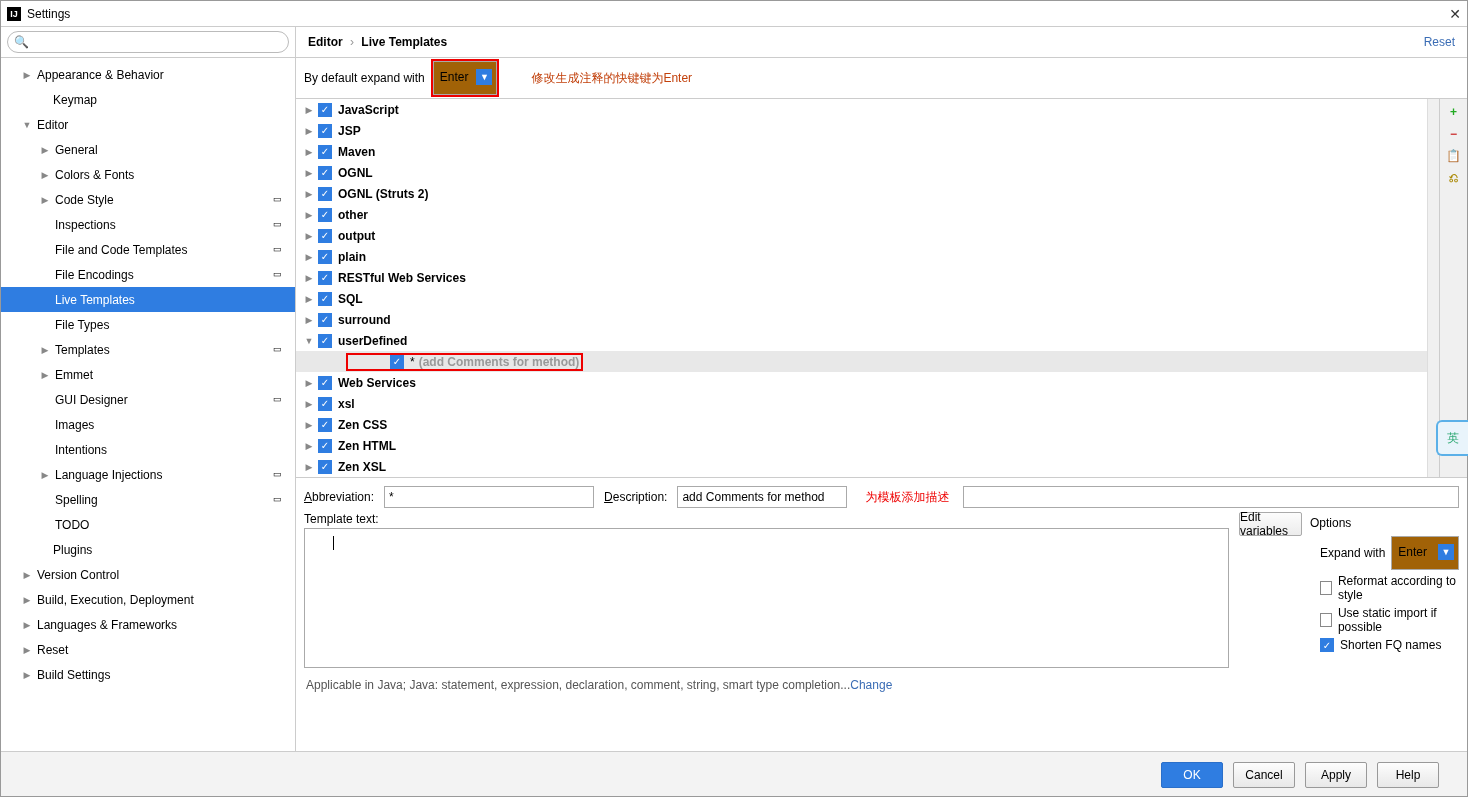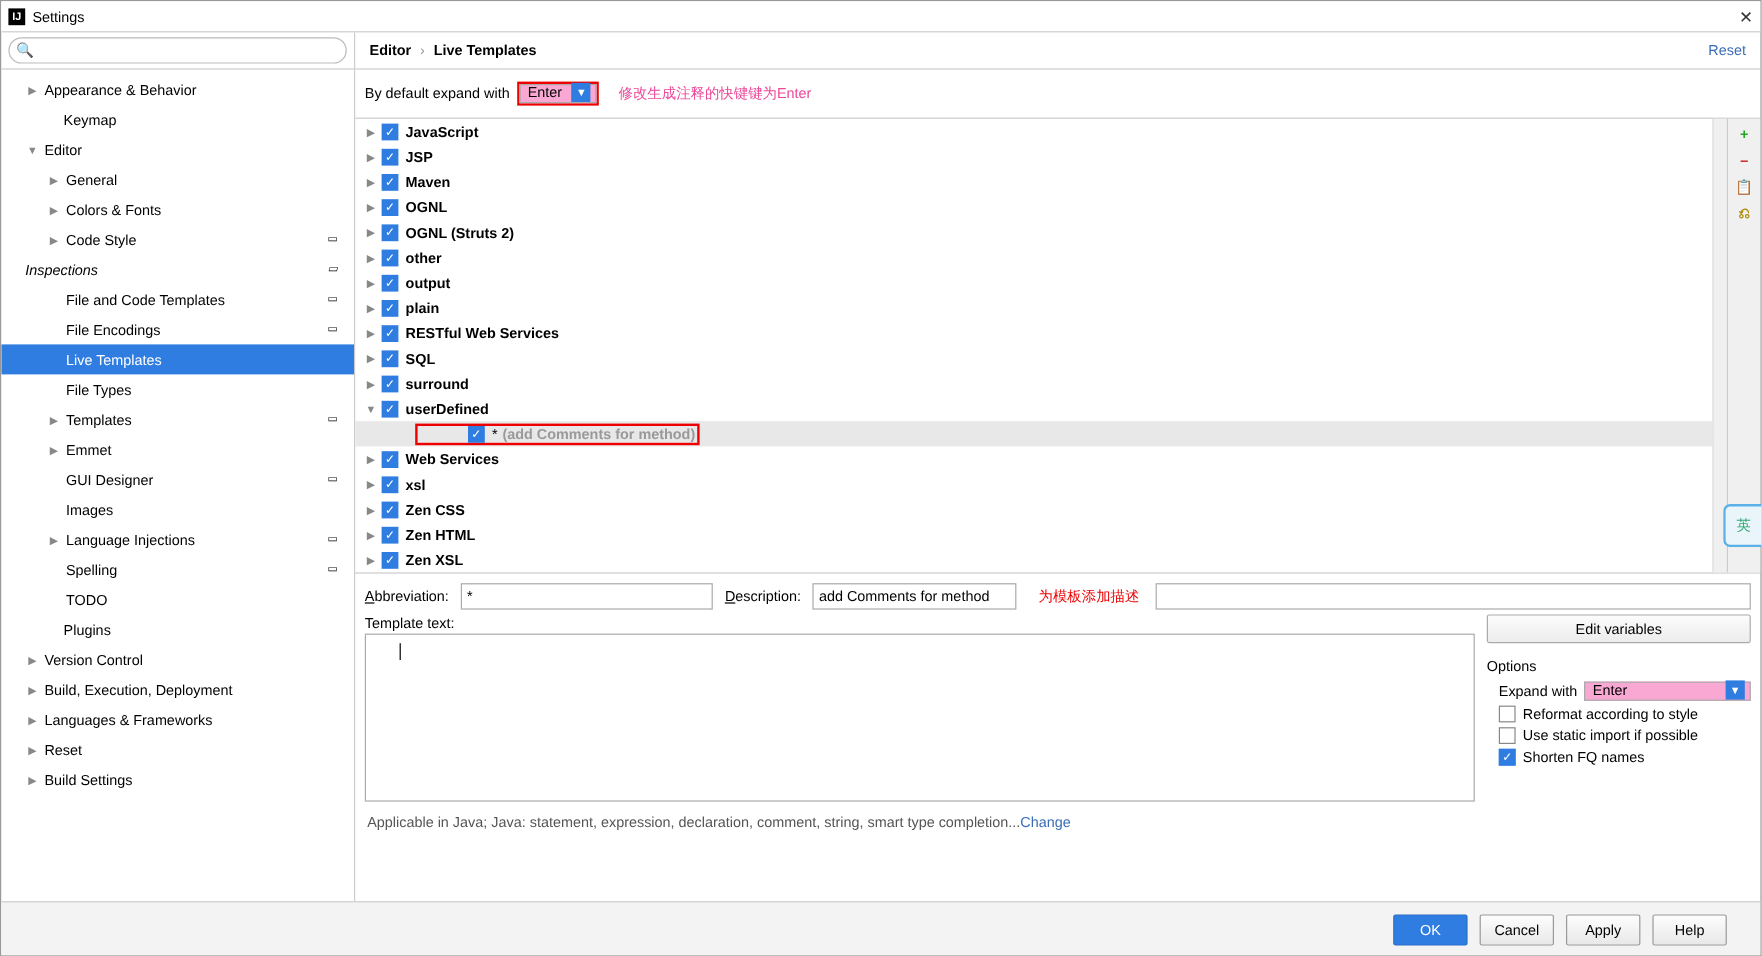--- a/index.html
+++ b/index.html
@@ -22,23 +22,23 @@
 .sit .arr{width:12px;text-align:center;font-size:9px;color:#888;margin-left:4px}
 .sit.sel .arr{color:#fff}
 .sit.noarr .arr{visibility:hidden}
 .sit .lbl{margin-left:4px}
 .sit.b .lbl{font-weight:normal}
 .sit .tag{margin-left:auto;margin-right:10px;width:12px;height:12px;font-size:9px}
 
 .main{flex:1;display:flex;flex-direction:column}
 .optrow{height:40px;display:flex;align-items:center;padding:0 8px;gap:6px}
 .sel-out{border:2px solid #e00;display:inline-flex;align-items:center}
-.dropdown{height:16px;border:1px solid #aaa;background:#f9a8d4;display:inline-flex;align-items:center;padding:0 4px 2px 6px;cursor:pointer;min-width:60px}
+.dropdown{height:34px;border:1px solid #aaa;background:#a16207;display:inline-flex;align-items:center;padding:0 4px 2px 6px;cursor:pointer;min-width:60px}
 .dropdown .dbtn{width:16px;height:16px;background:#2f7de1;color:#fff;display:flex;align-items:center;justify-content:center;font-size:9px;margin-left:8px}
-.anno1{color:#ec4899;margin-left:10px}
+.anno1{color:#c2410c;margin-left:26px}
 
 .tree-area{flex:0 0 auto;display:flex;border-top:1px solid #ccc;border-bottom:1px solid #ccc}
 .tree{flex:1;overflow:auto}
 .tline{height:21px;display:flex;align-items:center;cursor:pointer}
 .tline.selrow{background:#e8e8e8}
 .tline .tarr{width:10px;font-size:9px;color:#888;text-align:center;margin-left:8px}
 .tline .cb{width:14px;height:14px;background:#2f7de1;color:#fff;display:flex;align-items:center;justify-content:center;font-size:10px;margin:0 4px}
 .tline .tlbl{font-weight:bold;margin-left:2px}
 .tline.sub .tarr{visibility:hidden}
 .tline.sub .cb{margin-left:40px}
@@ -53,21 +53,21 @@
 .formrow label{white-space:nowrap}
 .formrow label .u{text-decoration:underline}
 .txtin{height:22px;border:1px solid #aaa;padding:0 4px;background:#fff}
 .anno2{color:#e00;margin-left:8px}
 
 .tt-area{display:flex;padding:0 8px;gap:10px}
 .tt-left{flex:1;display:flex;flex-direction:column}
 .tt-lbl{margin-bottom:2px}
 .tt-box{height:140px;border:1px solid #aaa;background:#fff;padding:6px 28px;font-family:monospace}
 .cursor{display:inline-block;width:1px;height:14px;background:#000;vertical-align:middle}
-.tt-right{width:220px;display:flex;flex-direction:column;gap:8px}
+.tt-right{width:220px;display:flex;flex-direction:row;gap:8px}
 .btn{height:24px;border:1px solid #aaa;background:linear-gradient(#fcfcfc,#ececec);display:flex;align-items:center;justify-content:center;cursor:pointer;border-radius:2px}
 .opts{padding-top:4px}
 .opts h4{font-weight:normal;margin-bottom:6px}
 .optline{display:flex;align-items:center;gap:6px;margin:4px 0 4px 10px}
 .ck{width:14px;height:14px;border:1px solid #888;display:flex;align-items:center;justify-content:center;font-size:10px}
 .ck.on{background:#2f7de1;border-color:#2f7de1;color:#fff}
 
 .applic{padding:10px 10px 0;color:#555}
 .applic .chg{color:#3b6db5;cursor:pointer}
 
@@ -122,21 +122,21 @@
       </div>
       <div class="sit" style="padding-left: 34px;">
         <span class="arr">▶</span>
         <span class="lbl">Colors &amp; Fonts</span>
       </div>
       <div class="sit" style="padding-left: 34px;">
         <span class="arr">▶</span>
         <span class="lbl">Code Style</span>
         <span class="tag">▭</span>
       </div>
-      <div class="sit noarr" style=" font-style: italic;">
+      <div class="sit noarr" style="padding-left: 34px;">
         <span class="arr">▶</span>
         <span class="lbl">Inspections</span>
         <span class="tag">▭</span>
       </div>
       <div class="sit noarr" style="padding-left: 34px;">
         <span class="arr">▶</span>
         <span class="lbl">File and Code Templates</span>
         <span class="tag">▭</span>
       </div>
       <div class="sit noarr" style="padding-left: 34px;">
@@ -162,20 +162,24 @@
         <span class="lbl">Emmet</span>
       </div>
       <div class="sit noarr" style="padding-left: 34px;">
         <span class="arr">▶</span>
         <span class="lbl">GUI Designer</span>
         <span class="tag">▭</span>
       </div>
       <div class="sit noarr" style="padding-left: 34px;">
         <span class="arr">▶</span>
         <span class="lbl">Images</span>
+      </div>
+      <div class="sit noarr" style="padding-left: 34px;">
+        <span class="arr">▶</span>
+        <span class="lbl">Intentions</span>
       </div>
       <div class="sit" style="padding-left: 34px;">
         <span class="arr">▶</span>
         <span class="lbl">Language Injections</span>
         <span class="tag">▭</span>
       </div>
       <div class="sit noarr" style="padding-left: 34px;">
         <span class="arr">▶</span>
         <span class="lbl">Spelling</span>
         <span class="tag">▭</span>

